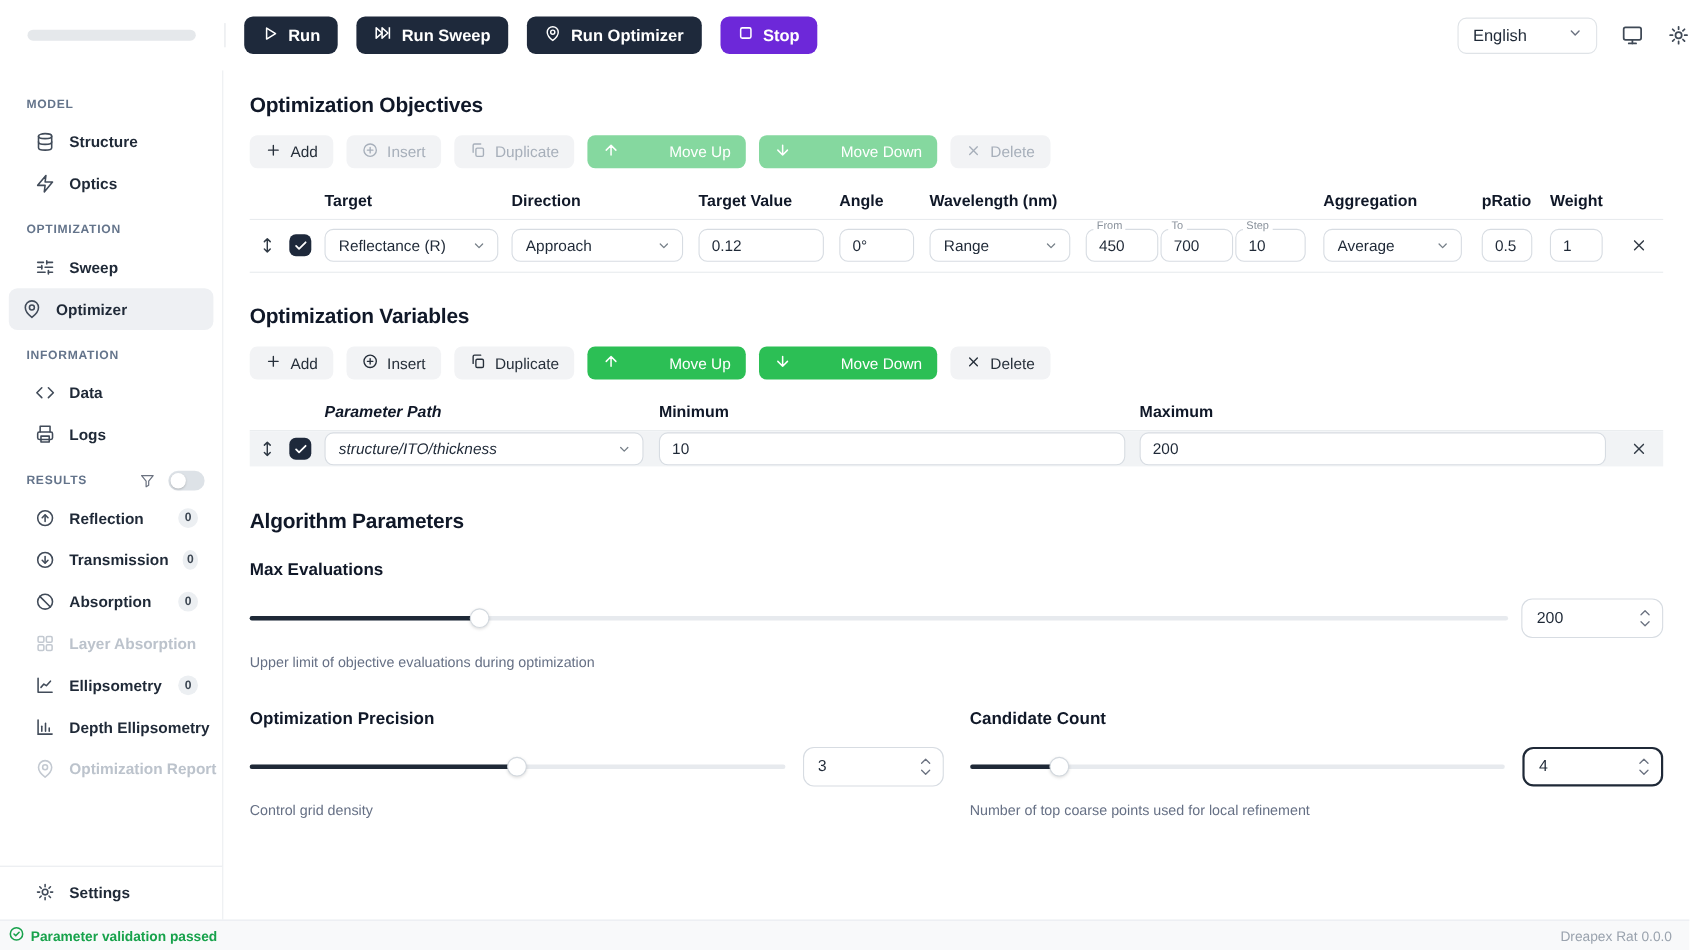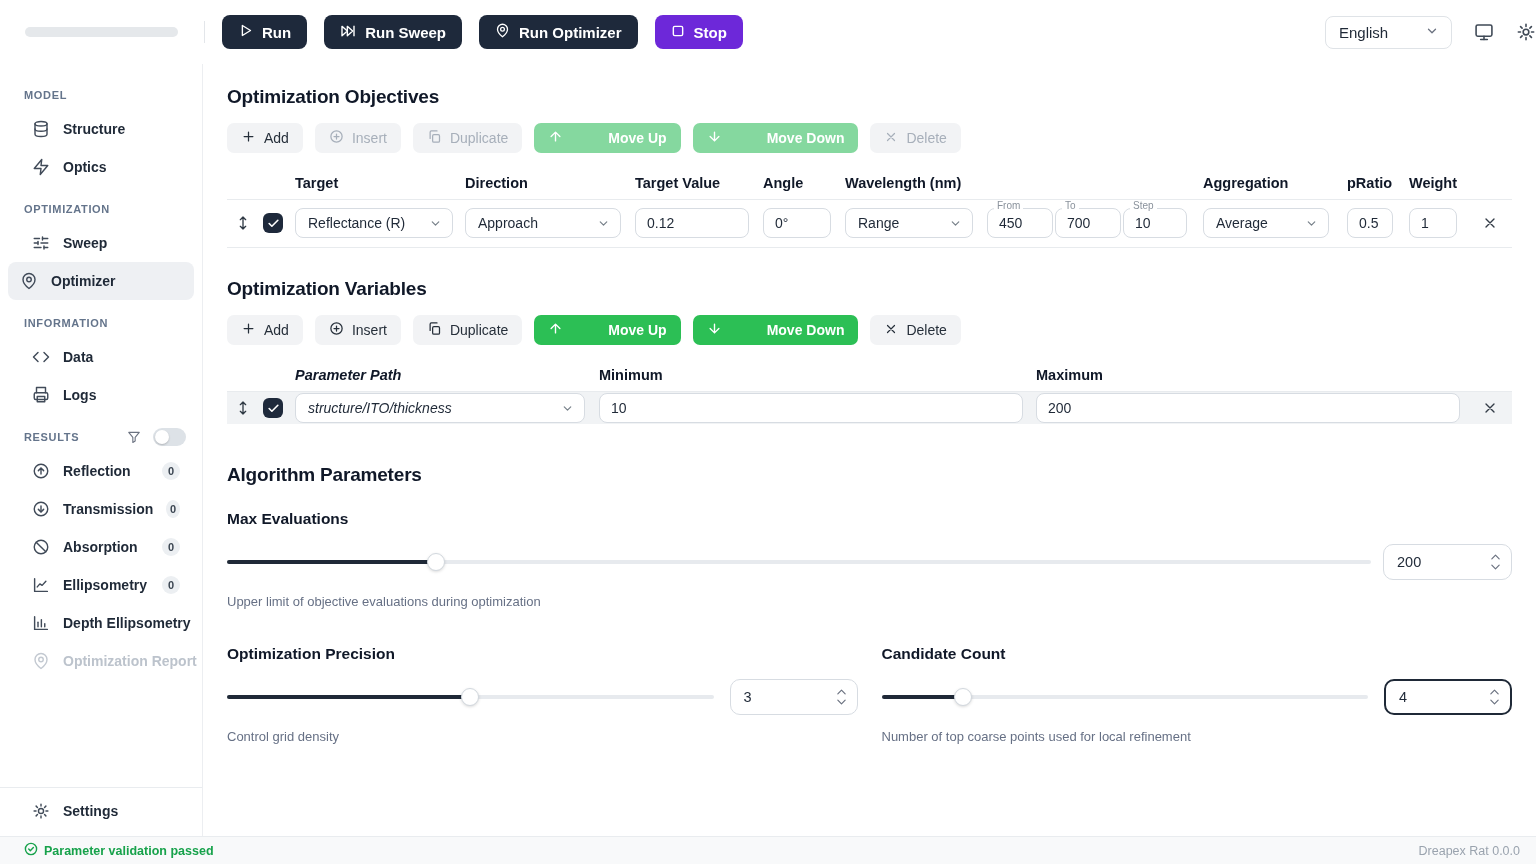--- a/index.html
+++ b/index.html
@@ -46,21 +46,21 @@
   .sb-settings { border-top:1px solid #e9ecef; padding:4px 0 6px; }
 
   
   .main { flex:1 1 auto; padding:22px 24px 0 24px; overflow:hidden; }
   h1.sec-title { font-size:19px; font-weight:800; color:#101828; letter-spacing:-.01em; }
   .toolbar { display:flex; gap:12px; margin:15px 0 0; }
   .tbtn { display:inline-flex; align-items:center; gap:8px; height:30px; padding:0 14px; border:none; border-radius:7px;
     font-family:inherit; font-size:14px; font-weight:500; cursor:pointer; }
   .tbtn.gray { background:#f2f3f5; color:#262f3a; }
   .tbtn.gray.off { color:#a7afba; }
-  .tbtn.green { background:#2cbf55; color:#fff; font-weight:700;gap:45px; }
+  .tbtn.green { background:#2cbf55; color:#fff; font-weight:400;gap:45px; }
   .tbtn.green.off { background:#85d89f; }
 
   .tbl-head { display:flex; align-items:center; height:34px; margin-top:13px; border-bottom:1px solid #e8ebee;
     padding-left:8px; font-size:14.5px; font-weight:700; color:#101828; }
   .tbl-head .hl { white-space:nowrap; }
   .tbl-row { display:flex; align-items:center; padding:8px 0 9px 8px; border-bottom:1px solid #e8ebee; }
   .tbl-row.grayband { background:#f1f3f5; border-bottom:none; padding:1px 0 1px 8px; }
 
   
   .c-handle{width:16px;margin-right:12px;display:flex;align-items:center;}
@@ -111,21 +111,21 @@
   .spinners { position:absolute; right:10px; top:50%; transform:translateY(-50%); display:flex; flex-direction:column;
     gap:3px; color:#6b7280; cursor:pointer; }
   .help { margin-top:14px; font-size:13px; color:#667085; }
   .algo-grid { display:flex; gap:24px; margin-top:36px; }
   .algo-col { flex:1 1 0; }
   .algo-col .num-input { width:128px; }
   .ml12 { margin-left:12px; } .ml16 { margin-left:16px; }
 
   
   .statusbar { height:28px; flex:0 0 28px; background:#f8f9fa; border-top:1px solid #e9ecef; display:flex;
-    align-items:center; justify-content:space-between; padding:0 16px 0 24px; }
+    align-items:center; justify-content:space-between; padding:0 16px 0 8px; }
   .status-ok { display:flex; align-items:center; gap:6px; color:#17a24b; font-size:12.5px; font-weight:600; }
   .version { color:#9aa3ae; font-size:12.5px; }
 </style>
 </head>
 <body>
 
 <div class="stage">
 
   <div class="topbar">
     <div class="logo-skeleton"></div>
@@ -296,20 +296,31 @@
         <div class="sb-item">
           <span class="sb-ic">
               <svg width="18" height="18" viewBox="0 0 24 24" fill="none" stroke="currentColor" stroke-width="1.9" stroke-linecap="round">
                 <circle cx="12" cy="12" r="9"></circle>
                 <line x1="5.6" y1="5.6" x2="18.4" y2="18.4"></line>
               </svg>
             </span>
           <span class="sb-label">Absorption</span>
           <span class="badge">0</span>
         </div>
+        <div class="sb-item disabled">
+          <span class="sb-ic">
+              <svg width="18" height="18" viewBox="0 0 24 24" fill="none" stroke="currentColor" stroke-width="1.9">
+                <rect x="3.5" y="3.5" width="7" height="7" rx="1.5"></rect>
+                <rect x="13.5" y="3.5" width="7" height="7" rx="1.5"></rect>
+                <rect x="3.5" y="13.5" width="7" height="7" rx="1.5"></rect>
+                <rect x="13.5" y="13.5" width="7" height="7" rx="1.5"></rect>
+              </svg>
+            </span>
+          <span class="sb-label">Layer Absorption</span>
+        </div>
         <div class="sb-item">
           <span class="sb-ic">
               <svg width="18" height="18" viewBox="0 0 24 24" fill="none" stroke="currentColor" stroke-width="1.9" stroke-linecap="round" stroke-linejoin="round">
                 <path d="M3.5 3.5v17h17"></path>
                 <polyline points="7 14.5 10.5 10.5 13.5 12.5 18.5 7"></polyline>
               </svg>
             </span>
           <span class="sb-label">Ellipsometry</span>
           <span class="badge">0</span>
         </div>

